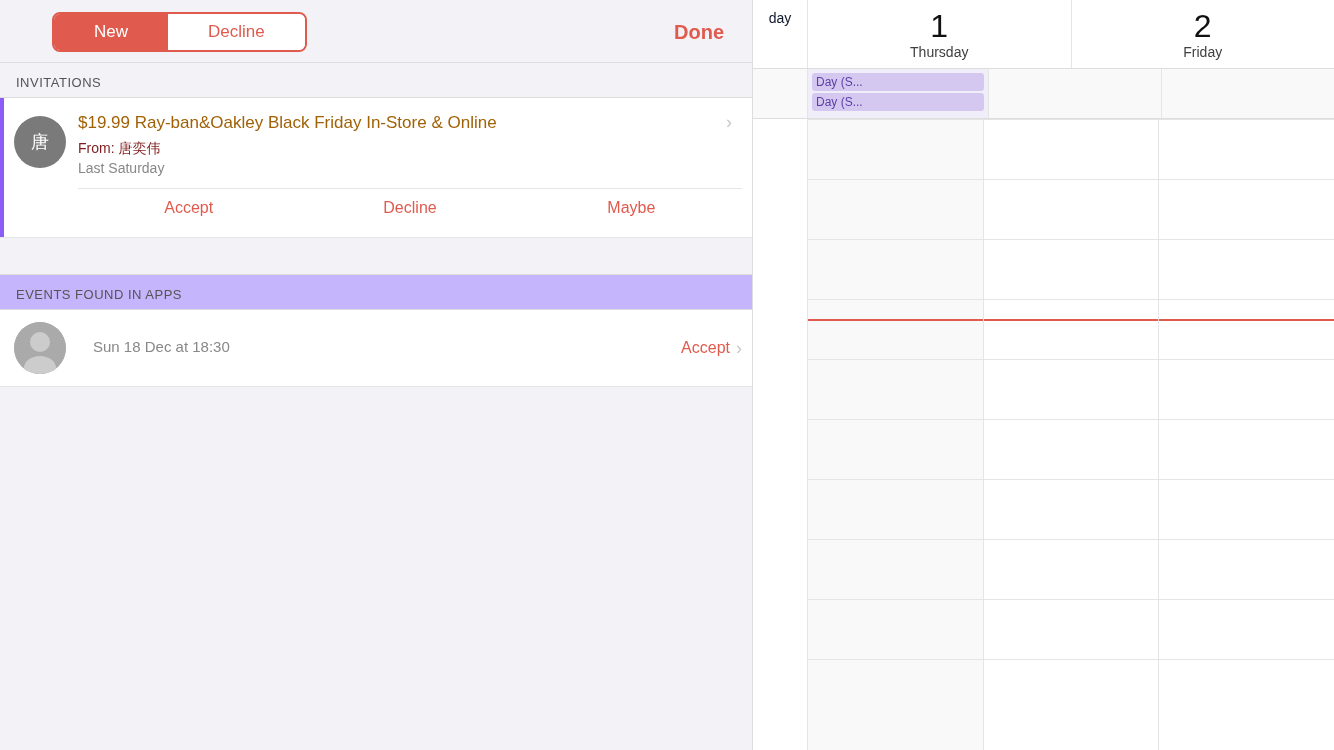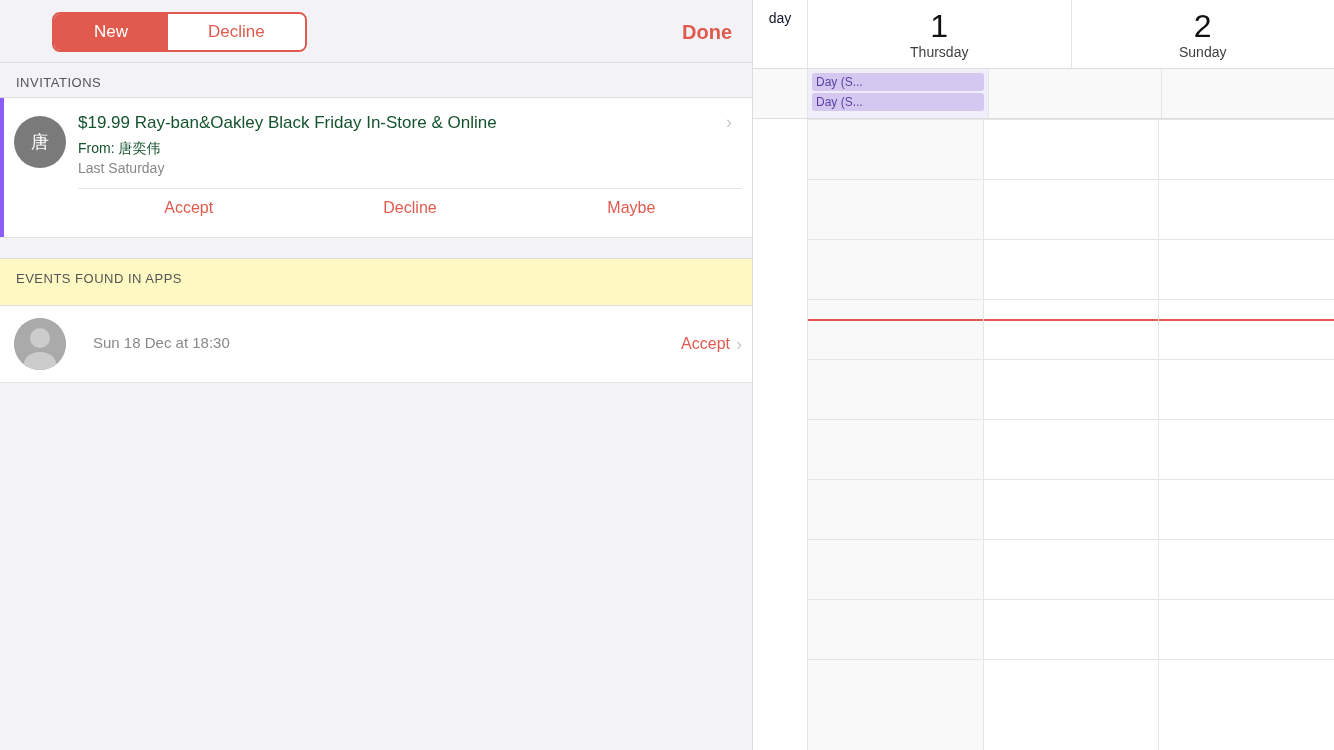--- a/index.html
+++ b/index.html
@@ -58,21 +58,21 @@
       color: white;
     }
 
     .seg-btn.inactive {
       background: white;
       color: #e05a4e;
     }
 
     .done-btn {
       position: absolute;
-      right: 20px;
+      right: 28px;
       font-size: 20px;
       font-weight: 600;
       color: #e05a4e;
       background: none;
       border: none;
       cursor: pointer;
     }
 
     
     .section-header {
@@ -129,28 +129,28 @@
       margin-top: 4px;
     }
 
     .invitation-text {
       flex: 1;
     }
 
     .invitation-title {
       font-size: 17px;
       font-weight: 400;
-      color: #14532d;
+      color: #a16207;
       line-height: 1.3;
       margin-bottom: 6px;
     }
 
     .invitation-from {
       font-size: 14px;
-      color: #14532d;
+      color: #7f1d1d;
       margin-bottom: 2px;
     }
 
     .invitation-date {
       font-size: 14px;
       color: #888;
       margin-bottom: 8px;
     }
 
     .invitation-actions {
@@ -187,25 +187,25 @@
     }
 
     .invitation-main-row {
       display: flex;
       flex-direction: row;
       align-items: flex-start;
     }
 
     
     .events-section-header {
-      padding: 10px 16px 18px 16px;
-      background: #fef9c3;
+      padding: 10px 16px 6px 16px;
+      background: #c4b5fd;
       border-top: 1px solid #ddd;
       border-bottom: 1px solid #ddd;
-      margin-top: 0;
+      margin-top: 16px;
     }
 
     .event-item {
       background: white;
       display: flex;
       flex-direction: row;
       align-items: stretch;
       border-bottom: 1px solid #e5e5e5;
       position: relative;
     }
@@ -448,21 +448,21 @@
       <span style="font-size:14px; color:#0f172a;">day</span>
     </div>
 
     <div class="cal-col-header">
       <span class="cal-day-num">1</span>
       <span class="cal-day-name">Thursday</span>
     </div>
 
     <div class="cal-col-header">
       <span class="cal-day-num">2</span>
-      <span class="cal-day-name">Sunday</span>
+      <span class="cal-day-name">Friday</span>
     </div>
   </div>
 
   <div class="all-day-row">
     <div style="width:55px; border-right:1px solid #e5e5e5; background:#f9f9f9;"></div>
 
     <div style="flex:1; border-right:1px solid #e5e5e5; padding:4px; background:#f0eef8;">
       <div class="all-day-event">Day (S...</div>
       <div class="all-day-event">Day (S...</div>
     </div>

